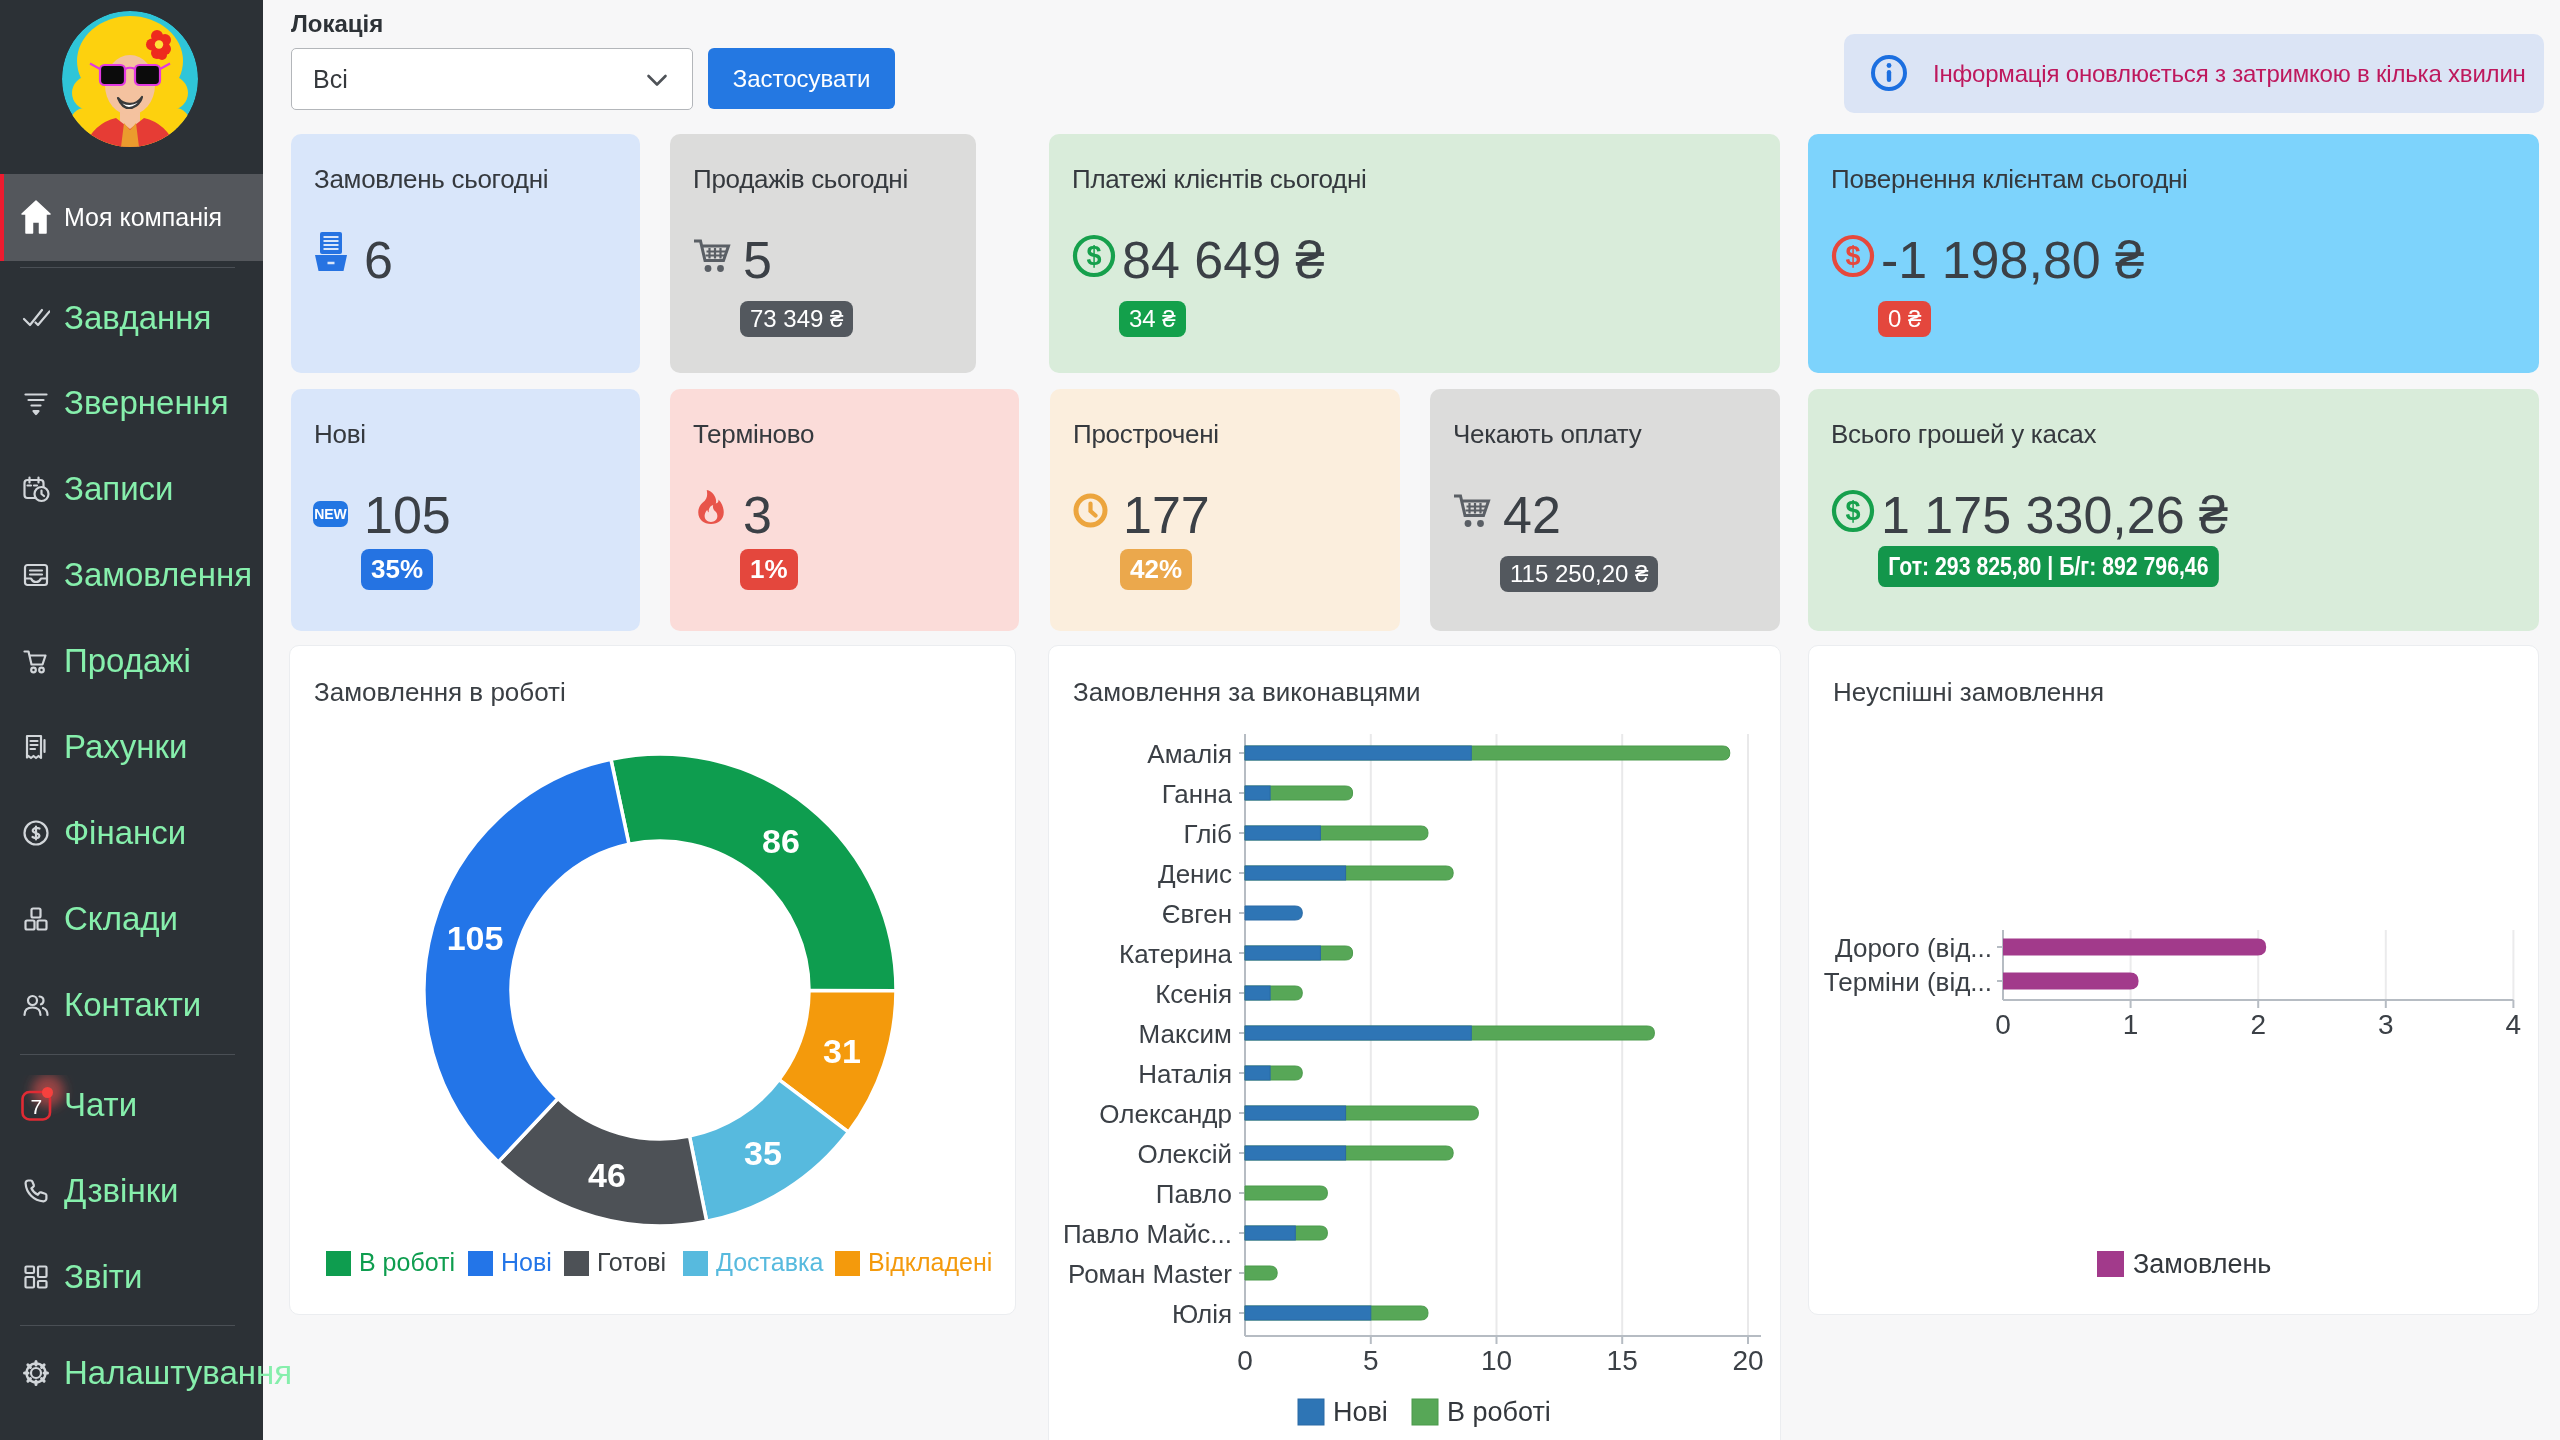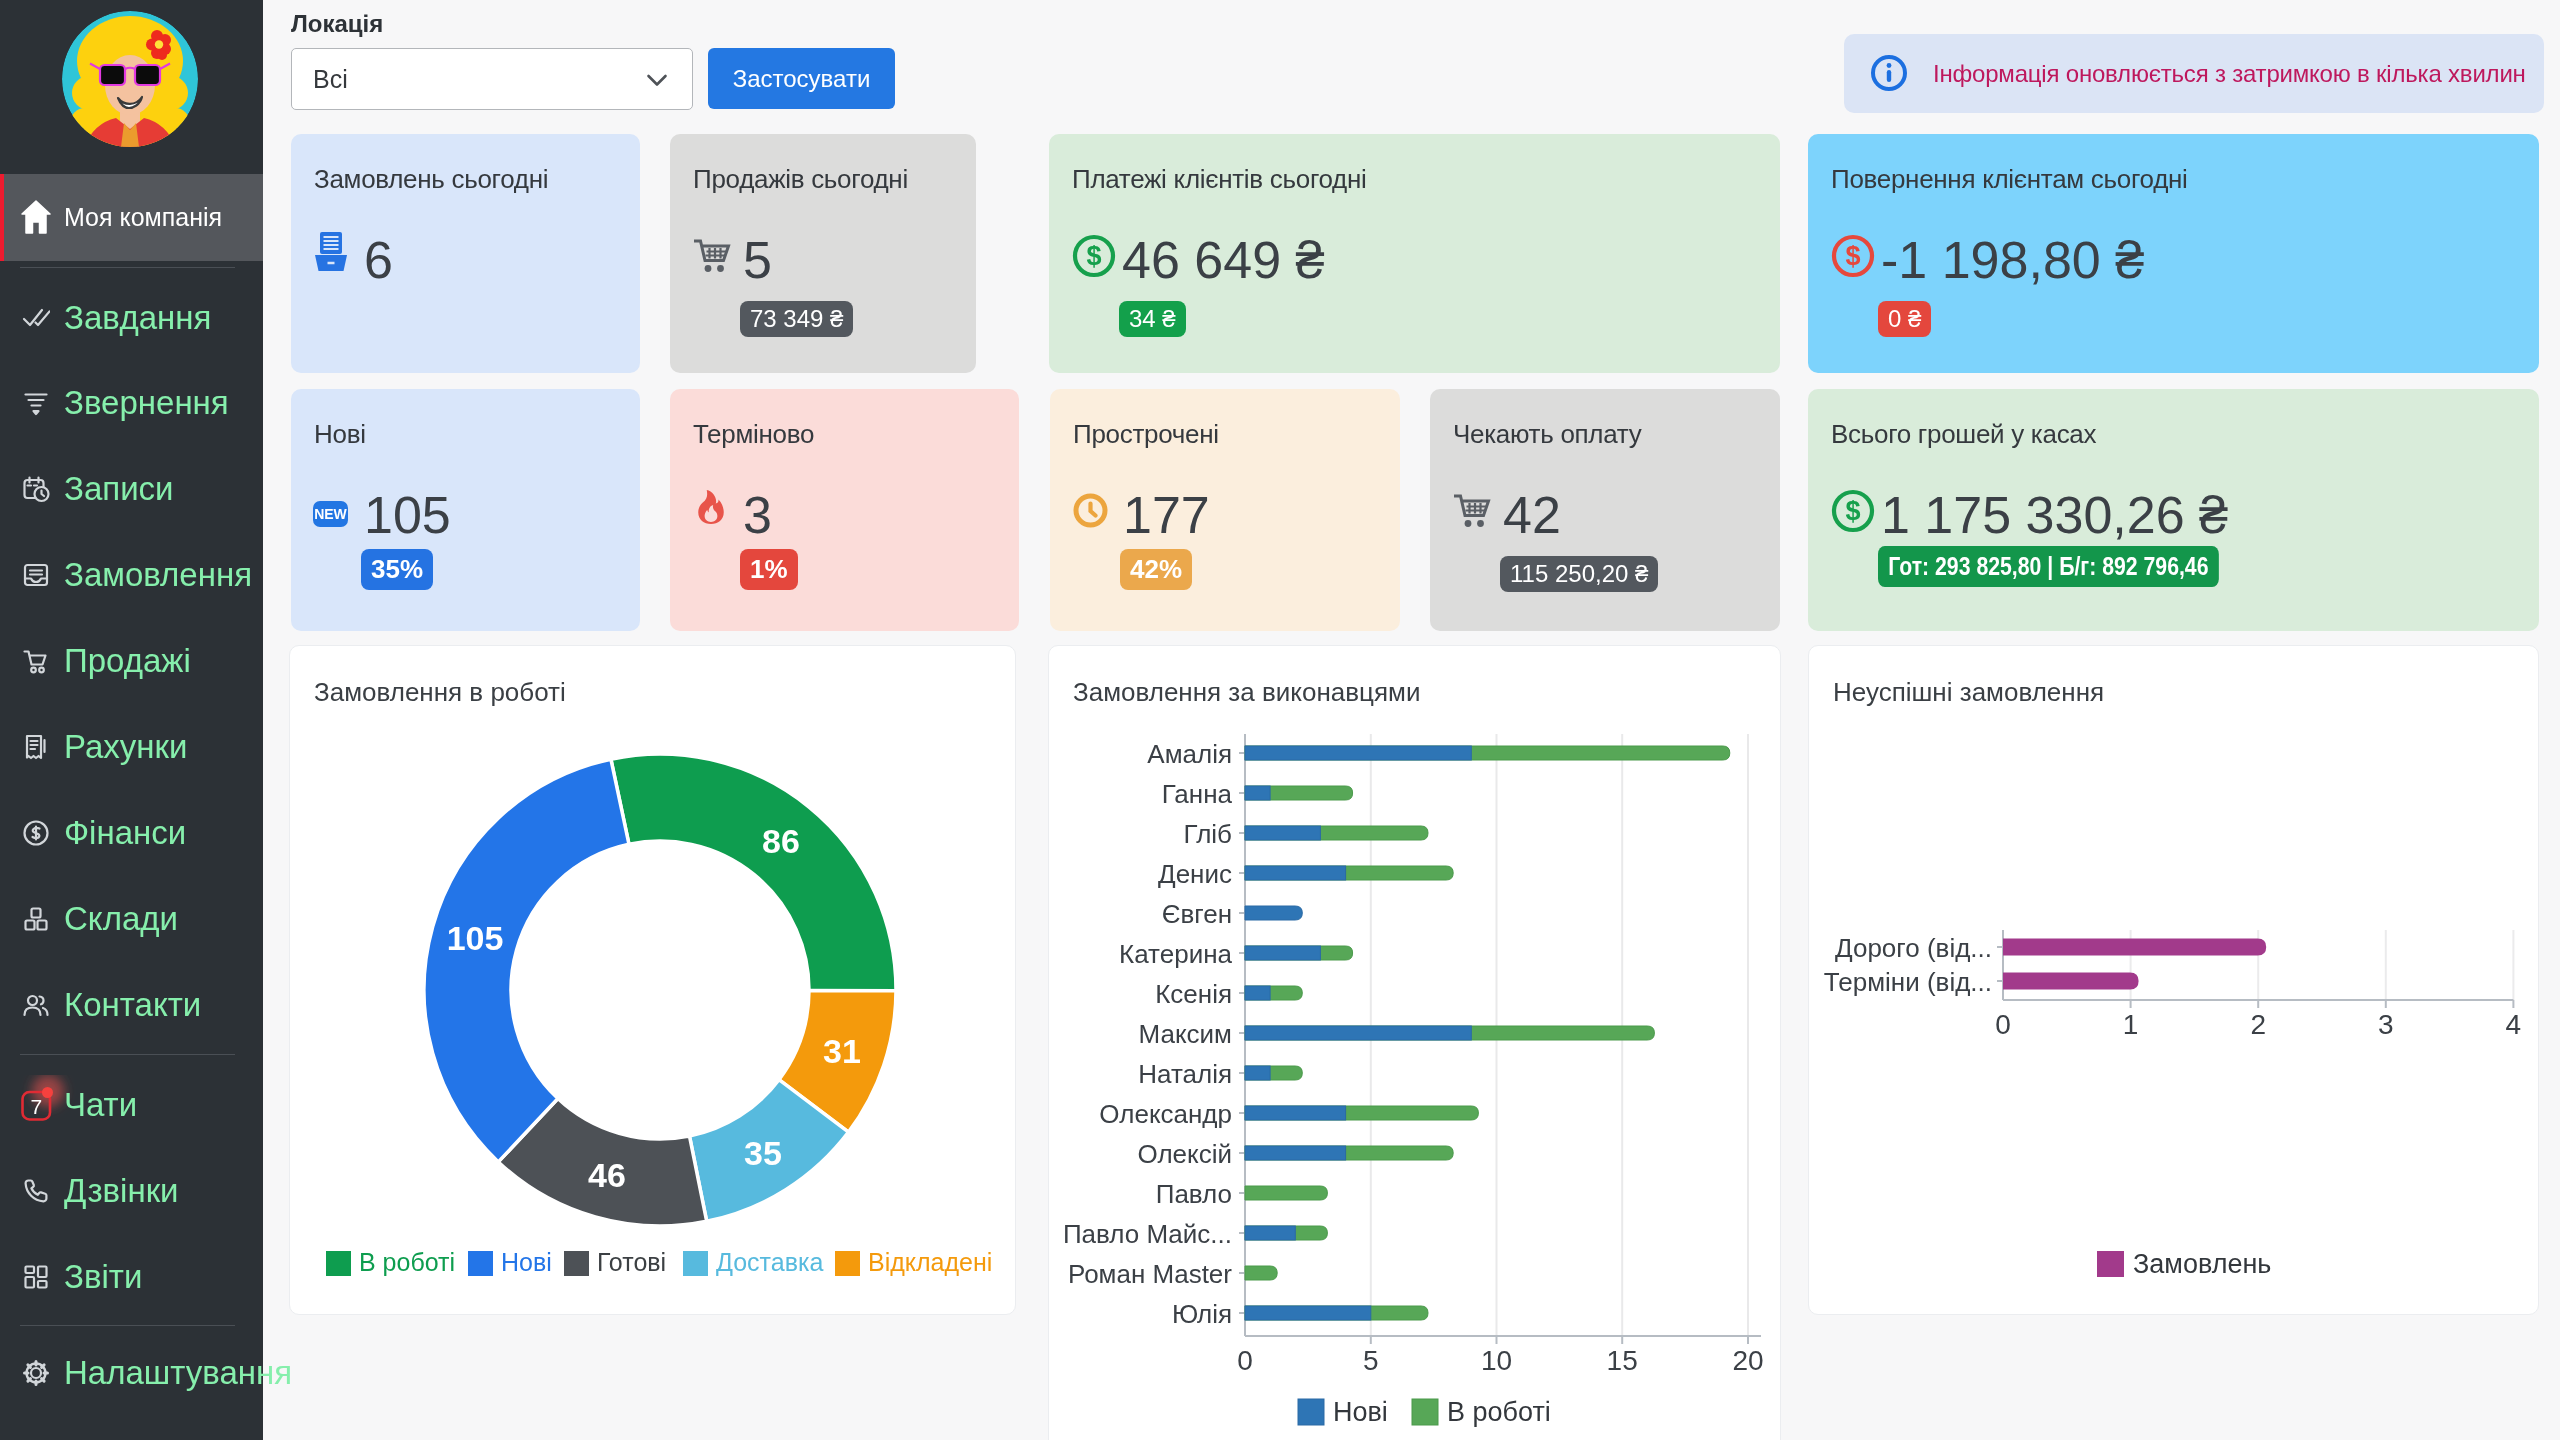--- a/index.html
+++ b/index.html
@@ -236,21 +236,21 @@
 <div class="num">5</div>
 <div class="badge" style="background:#53585e">73 349 ₴</div>
 </div>
 
 <div class="card" style="left:786px;top:134px;width:731px;height:239px;background:#d9ecda">
 <div class="ttl">Платежі клієнтів сьогодні</div>
 <div class="icwrap" style="top:99px"><svg width="46" height="46" viewBox="0 0 46 46" xmlns="http://www.w3.org/2000/svg">
           <circle cx="23" cy="23" r="19" fill="none" stroke="#16a04c" stroke-width="4.2"></circle>
           <text x="23" y="32" text-anchor="middle" font-size="27" font-weight="bold" fill="#16a04c" font-family="Liberation Sans, sans-serif">$</text>
         </svg></div>
-<div class="num">46 649 ₴</div>
+<div class="num">84 649 ₴</div>
 <div class="badge" style="background:#13a04b">34 ₴</div>
 </div>
 
 <div class="card" style="left:1545px;top:134px;width:731px;height:239px;background:#7dd3fc">
 <div class="ttl">Повернення клієнтам сьогодні</div>
 <div class="icwrap" style="top:99px"><svg width="46" height="46" viewBox="0 0 46 46" xmlns="http://www.w3.org/2000/svg">
           <circle cx="23" cy="23" r="19" fill="none" stroke="#e6483c" stroke-width="4.2"></circle>
           <text x="23" y="32" text-anchor="middle" font-size="27" font-weight="bold" fill="#e6483c" font-family="Liberation Sans, sans-serif">$</text>
         </svg></div>
 <div class="num">-1 198,80 ₴</div>

